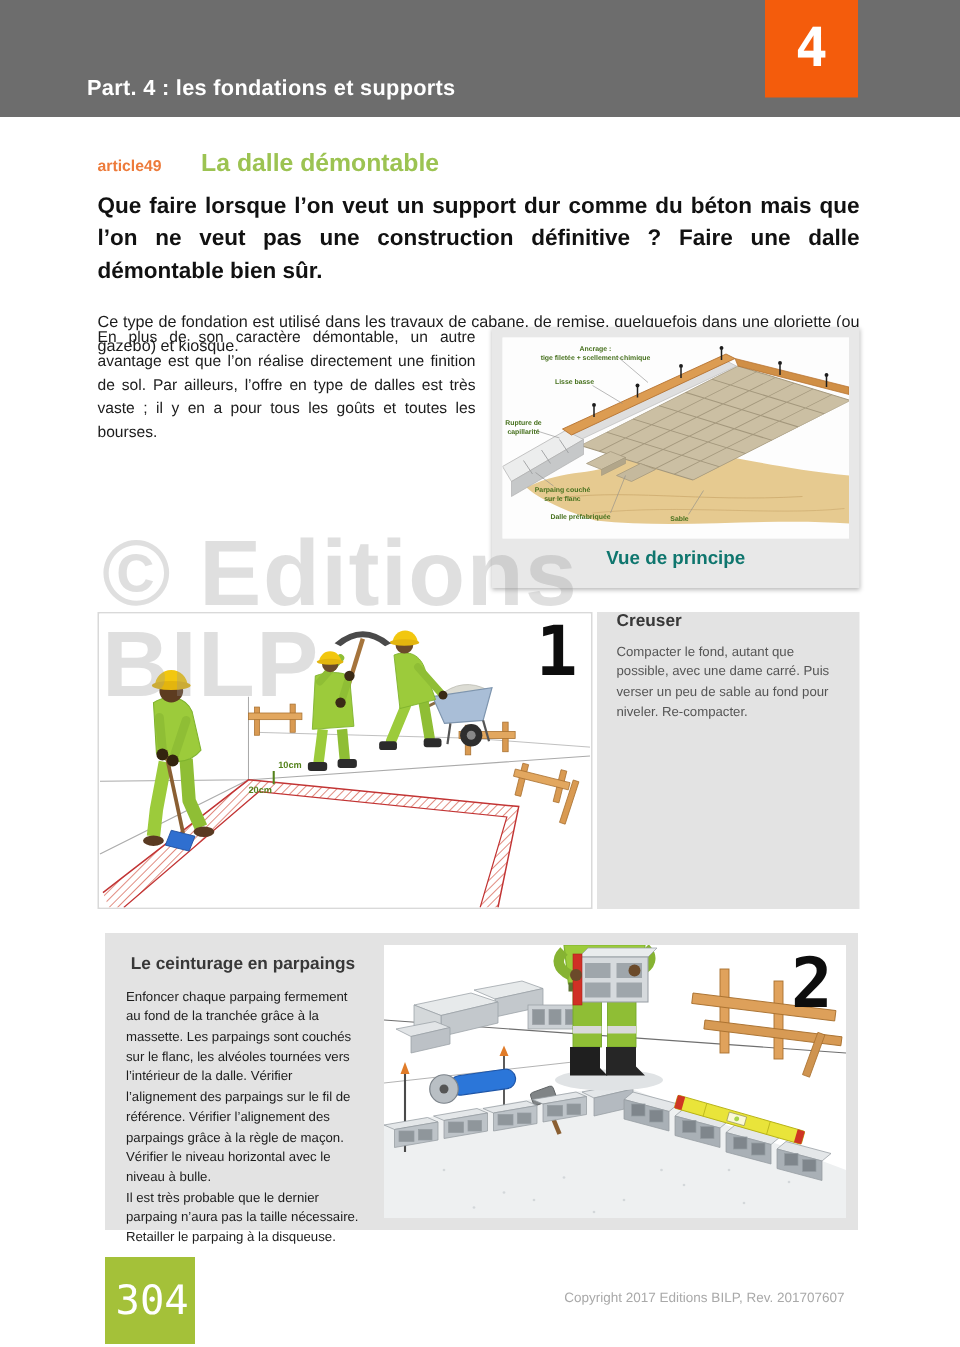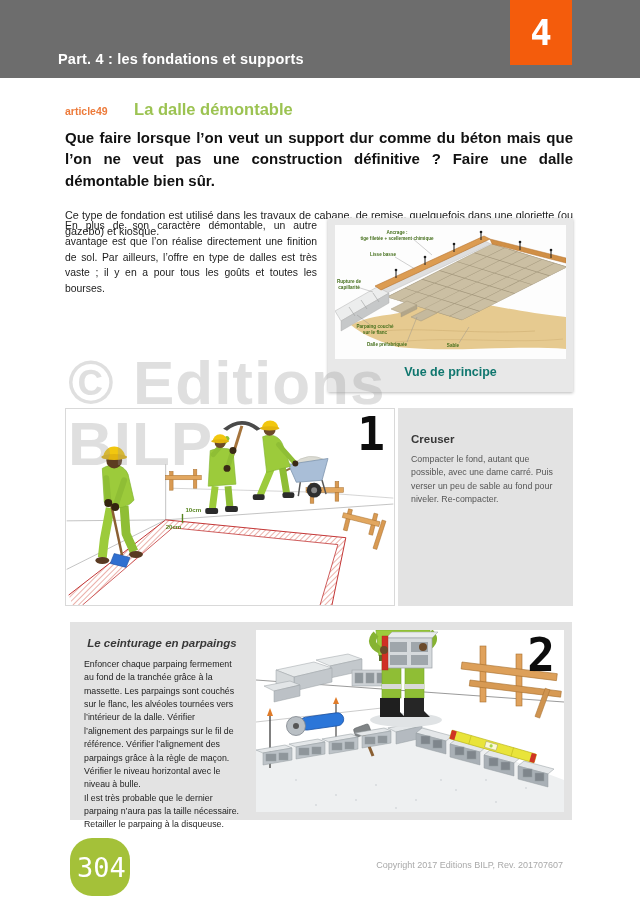--- a/index.html
+++ b/index.html
@@ -47,44 +47,43 @@
   .step1 { position:absolute; top:408px; left:65px; width:508px; display:flex; }
   .step1-img {
     position:relative; width:330px; height:198px; background:#fff;
     border:1px solid #d9d9d9; flex:none;
   }
   .step-num {
     position:absolute; top:0px; right:9px; font-size:46px; font-weight:bold; color:#0d0d0d;
     font-family:"DejaVu Sans Mono","Liberation Mono",monospace; line-height:1.1;
   }
   .gray-note { background:#e3e3e3; color:#555; }
-  .step1-note { margin-left:3px; flex:1; padding:25px 13px 10px 13px; min-height:198px; }
+  .step1-note { margin-left:3px; flex:1; padding:0 13px 10px 13px; min-height:198px; }
   .note-title { font-size:11.5px; font-weight:bold; color:#383838; margin-bottom:8px; }
   .note-body { font-size:8.8px; line-height:1.52; }
   .step2 {
     position:absolute; top:622px; left:70px; width:502px; height:198px;
     background:#e3e3e3; display:flex; padding:8px;
   }
   .step2-note { width:170px; padding:4px 8px 0 6px; }
-  .step2-note .note-title { text-align:center; margin:3px 0 9px 0;font-style:italic; }
+  .step2-note .note-title { text-align:center; margin:3px 0 9px 0; }
   .step2-img { position:relative; margin-left:auto; width:308px; height:182px; background:#fff; flex:none; }
   
   .watermark {
     position:absolute; top:352px; left:68px; z-index:30; pointer-events:none;
     font-weight:bold; font-size:62px; line-height:0.99; letter-spacing:1px;
     color:rgba(150,150,150,0.30); white-space:nowrap;
   }
   .watermark span { display:block; }
   
   .page-num {
     position:absolute; left:70px; top:838px; width:60px; height:58px;
     background:#a4c139; color:#ffffff; font-size:27px;
     display:flex; align-items:center; padding-left:7px;
     font-family:"DejaVu Sans Mono","Liberation Mono",monospace;
-    border-radius:22px;
   }
   .copyright {
     position:absolute; top:860px; right:77px; font-size:9px; color:#a9a9a9;
   }
   svg { display:block; }
   .svg-label { font-family:"Liberation Sans","DejaVu Sans",sans-serif; }
 </style>
 </head>
 <body>
 

